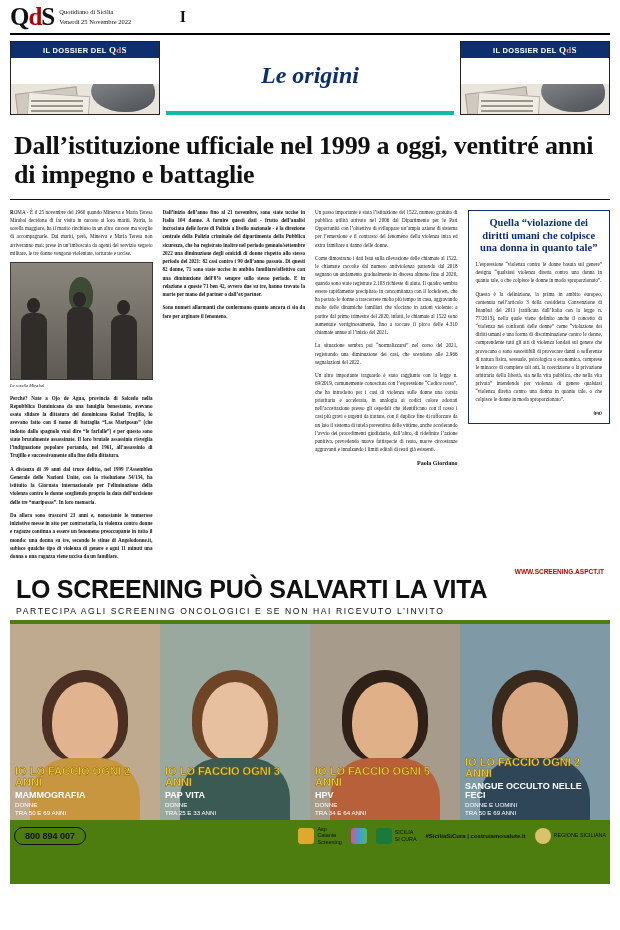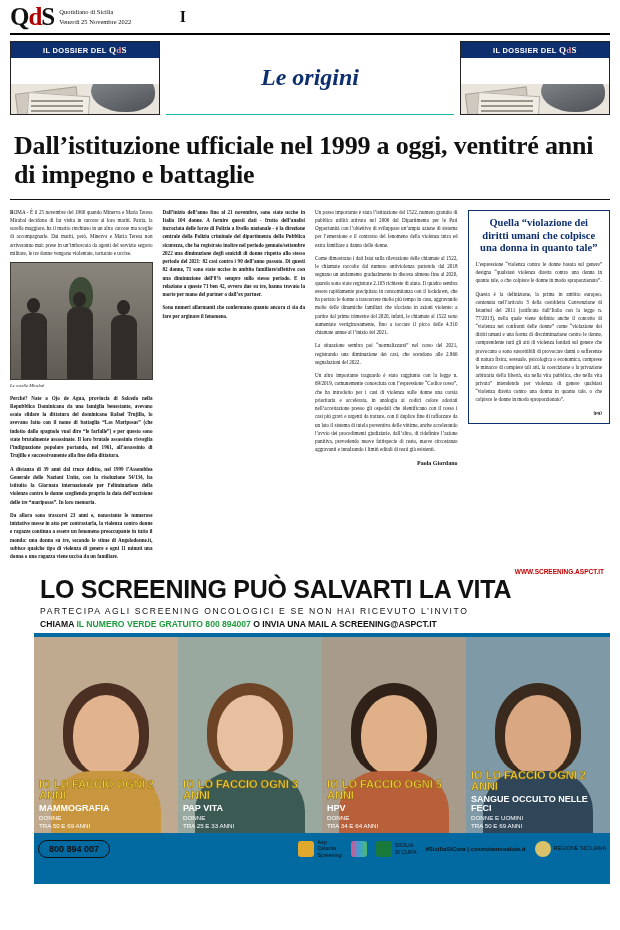--- a/index.html
+++ b/index.html
@@ -48,21 +48,21 @@
   .dossier-art .paperstack2 {
     position:absolute; left:16px; top:10px; width:62px; height:38px; background:#efece6;
     transform:rotate(4deg); border:1px solid #b8b1a6;
   }
   .dossier-art .blob {
     position:absolute; right:4px; bottom:2px; width:64px; height:40px; border-radius:50% 50% 45% 55%;
     background:linear-gradient(160deg,#8a8d92,#4d5156);
   }
   .dossier-art .lines { position:absolute; left:20px; top:16px; width:52px; }
   .dossier-art .lines i { display:block; height:2px; background:#9b958a; margin-bottom:3px; }
-  .title-center { flex:1; display:flex; align-items:center; justify-content:center; border-bottom:1px solid #14b8a6; }
+  .title-center { flex:1; display:flex; align-items:center; justify-content:center; border-bottom:4px solid #14b8a6; }
   .section-title {
     color:#0d2f6e; font-style:italic; font-weight:bold; font-size:24px;
     font-family:"Liberation Serif", serif;
   }
 
   
   .headline {
     font-weight:bold; font-size:26px; line-height:1.12;
     margin:16px 4px 10px 4px; letter-spacing:-0.2px;
   }
@@ -88,21 +88,21 @@
   
   .quotebox { border:1.5px solid #0d2f6e; padding:6px 7px; margin-top:2px; }
   .quotebox h3 {
     margin:0 0 5px 0; color:#0d2f6e; font-size:10.5px; line-height:1.22; text-align:center; font-weight:bold;
   }
   .quotebox p { margin:0 0 5px 0; font-size:5.1px; line-height:1.6; text-align:justify; }
   .sign { text-align:right; font-size:5px; font-weight:bold; }
   .byline { text-align:right; font-weight:bold; font-size:6px; margin-top:2px; }
 
   
-  .ad { position:absolute; left:10px; right:10px; bottom:46px; height:318px; background:#0369a1;margin-left:24px; }
+  .ad { position:absolute; left:10px; right:10px; bottom:46px; height:318px; background:#4d7c0f; }
   .ad-top { background:#ffffff; padding:2px 6px 4px 6px; }
   .ad-url { text-align:right; color:#c00000; font-size:6.5px; font-weight:bold; font-family:"Liberation Sans", sans-serif; }
   .ad-h1 {
     font-family:"Liberation Sans", sans-serif; font-weight:bold; font-size:25px; letter-spacing:-0.3px;
     line-height:1.05; margin-top:1px;
   }
   .ad-h2 {
     font-family:"Liberation Sans", sans-serif; font-size:8.6px; letter-spacing:1.6px; margin-top:4px;
   }
   .ad-h3 { font-family:"Liberation Sans", sans-serif; font-size:8.6px; margin-top:3px; font-weight:bold; }
@@ -243,25 +243,20 @@
         <div class="sign">(pg)</div>
       </div>
     </div>
   </div>
 
   <div class="ad">
     <div class="ad-top">
       <div class="ad-url">WWW.SCREENING.ASPCT.IT</div>
       <div class="ad-h1">LO SCREENING PUÒ SALVARTI LA VITA</div>
       <div class="ad-h2">PARTECIPA AGLI SCREENING ONCOLOGICI E SE NON HAI RICEVUTO L’INVITO</div>
-      <div class="ad-h3">
-        <span class="dark">CHIAMA</span>
-        <span class="green">IL NUMERO VERDE GRATUITO  800 894007</span>
-        <span class="dark">O INVIA UNA MAIL A SCREENING@ASPCT.IT</span>
-      </div>
     </div>
 
     <div class="ad-photos">
       <div class="ad-cell">
         <div class="bg" style="background:#bfa98f"></div>
         <div class="hair" style="background:#4a2f22"></div>
         <div class="face" style="background:#e2b38f"></div>
         <div class="body" style="background:#c8963f"></div>
         <div class="ad-txt">
           <div class="ad-claim">IO LO FACCIO OGNI 2 ANNI</div>

